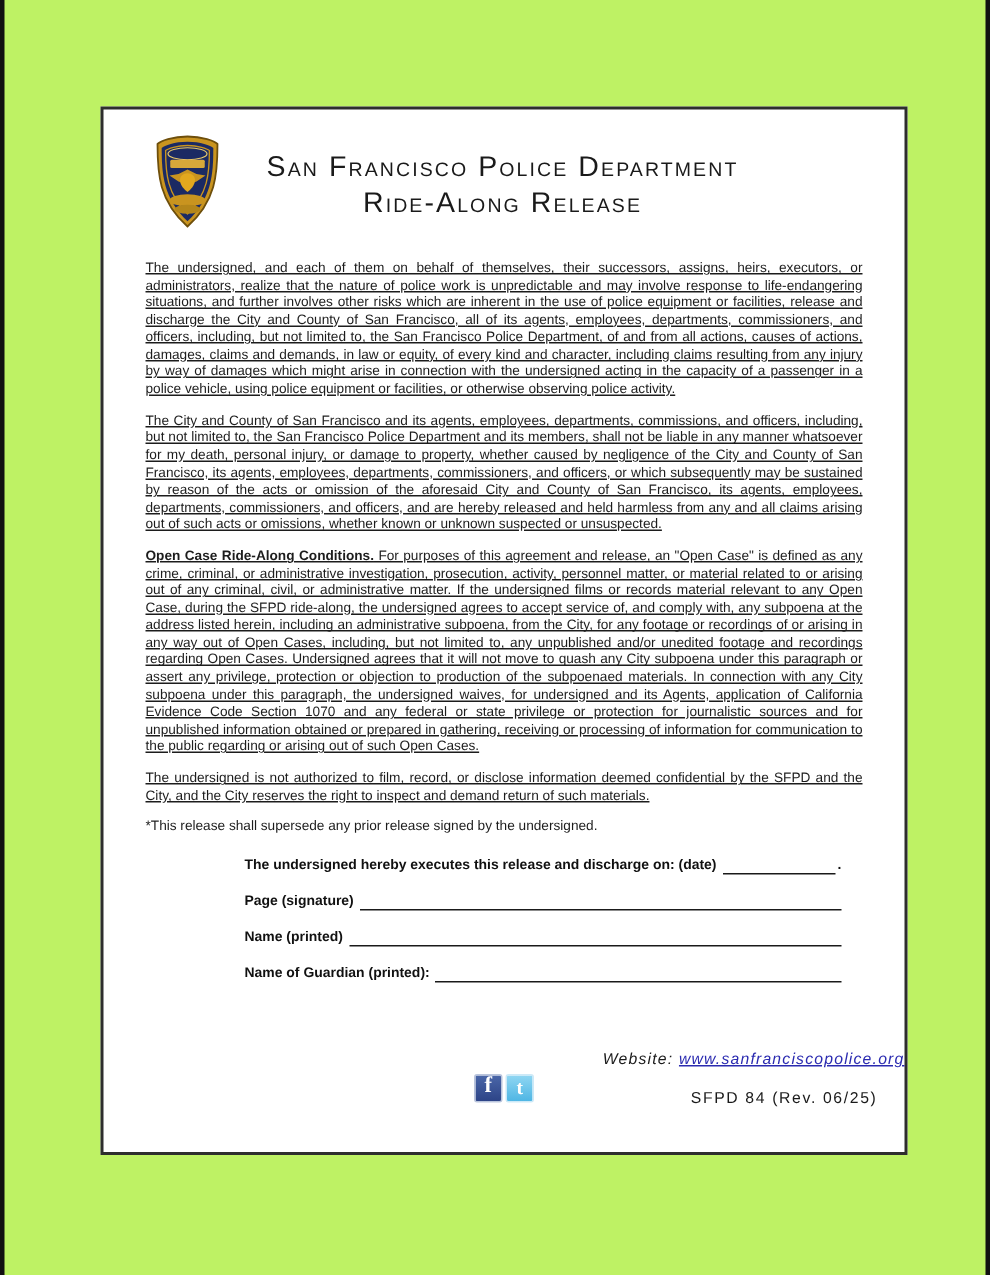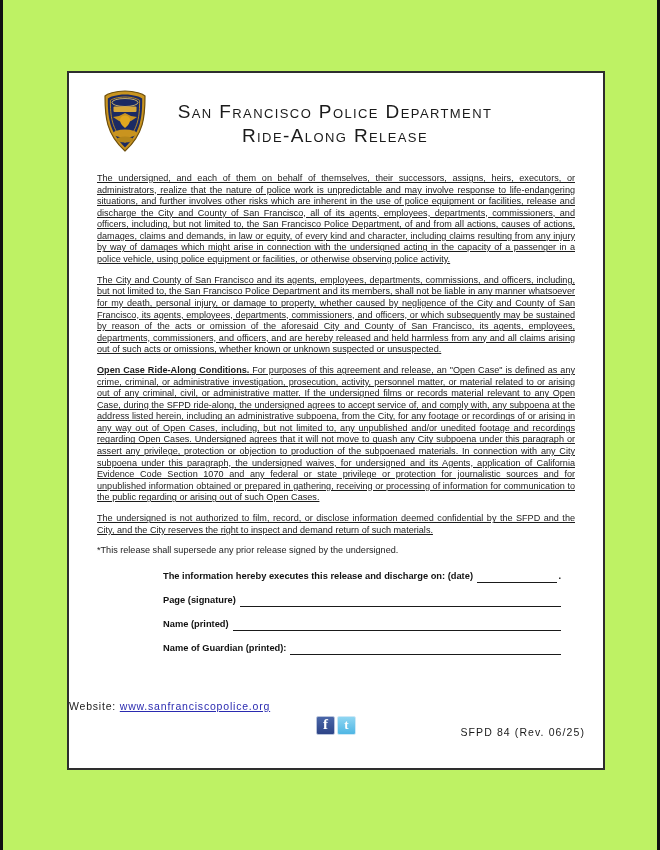--- a/index.html
+++ b/index.html
@@ -144,27 +144,28 @@
 
   
   .doc-footer {
     position: absolute;
     left: 0; right: 0;
     bottom: 0;
     height: 80px;
   }
   .website-line {
     position: absolute;
-    left: 0; right: 0;
+    left: 16px; right: 0;
     top: 12px;
-    text-align: left;
+    text-align: right;
     font-size: 10.5px;
     letter-spacing: 0.8px;
     color: #1a1a1a;
     white-space: nowrap;
+    font-style: italic;
   }
   .website-link {
     color: #2a2ab0;
     text-decoration: underline;
     letter-spacing: 0.8px;
   }
   .social-row {
     position: absolute;
     top: 28px;
     left: 0; right: 0;
@@ -280,21 +281,21 @@
 
         <p class="para tight">
           <span>The undersigned is not authorized to film, record, or disclose information deemed confidential by the SFPD and the City, and the City reserves the right to inspect and demand return of such materials.</span>
         </p>
 
         <p class="note">*This release shall supersede any prior release signed by the undersigned.</p>
 
         <div class="sig-block">
 
           <div class="sig-row">
-            <span class="sig-label">The information hereby executes this release and discharge on: (date)</span>
+            <span class="sig-label">The undersigned hereby executes this release and discharge on: (date)</span>
             <span class="rule date"></span>
             <span class="period-after">.</span>
           </div>
 
           <div class="sig-row">
             <span class="sig-label">Page (signature)</span>
             <span class="rule grow"></span>
           </div>
 
           <div class="sig-row">

